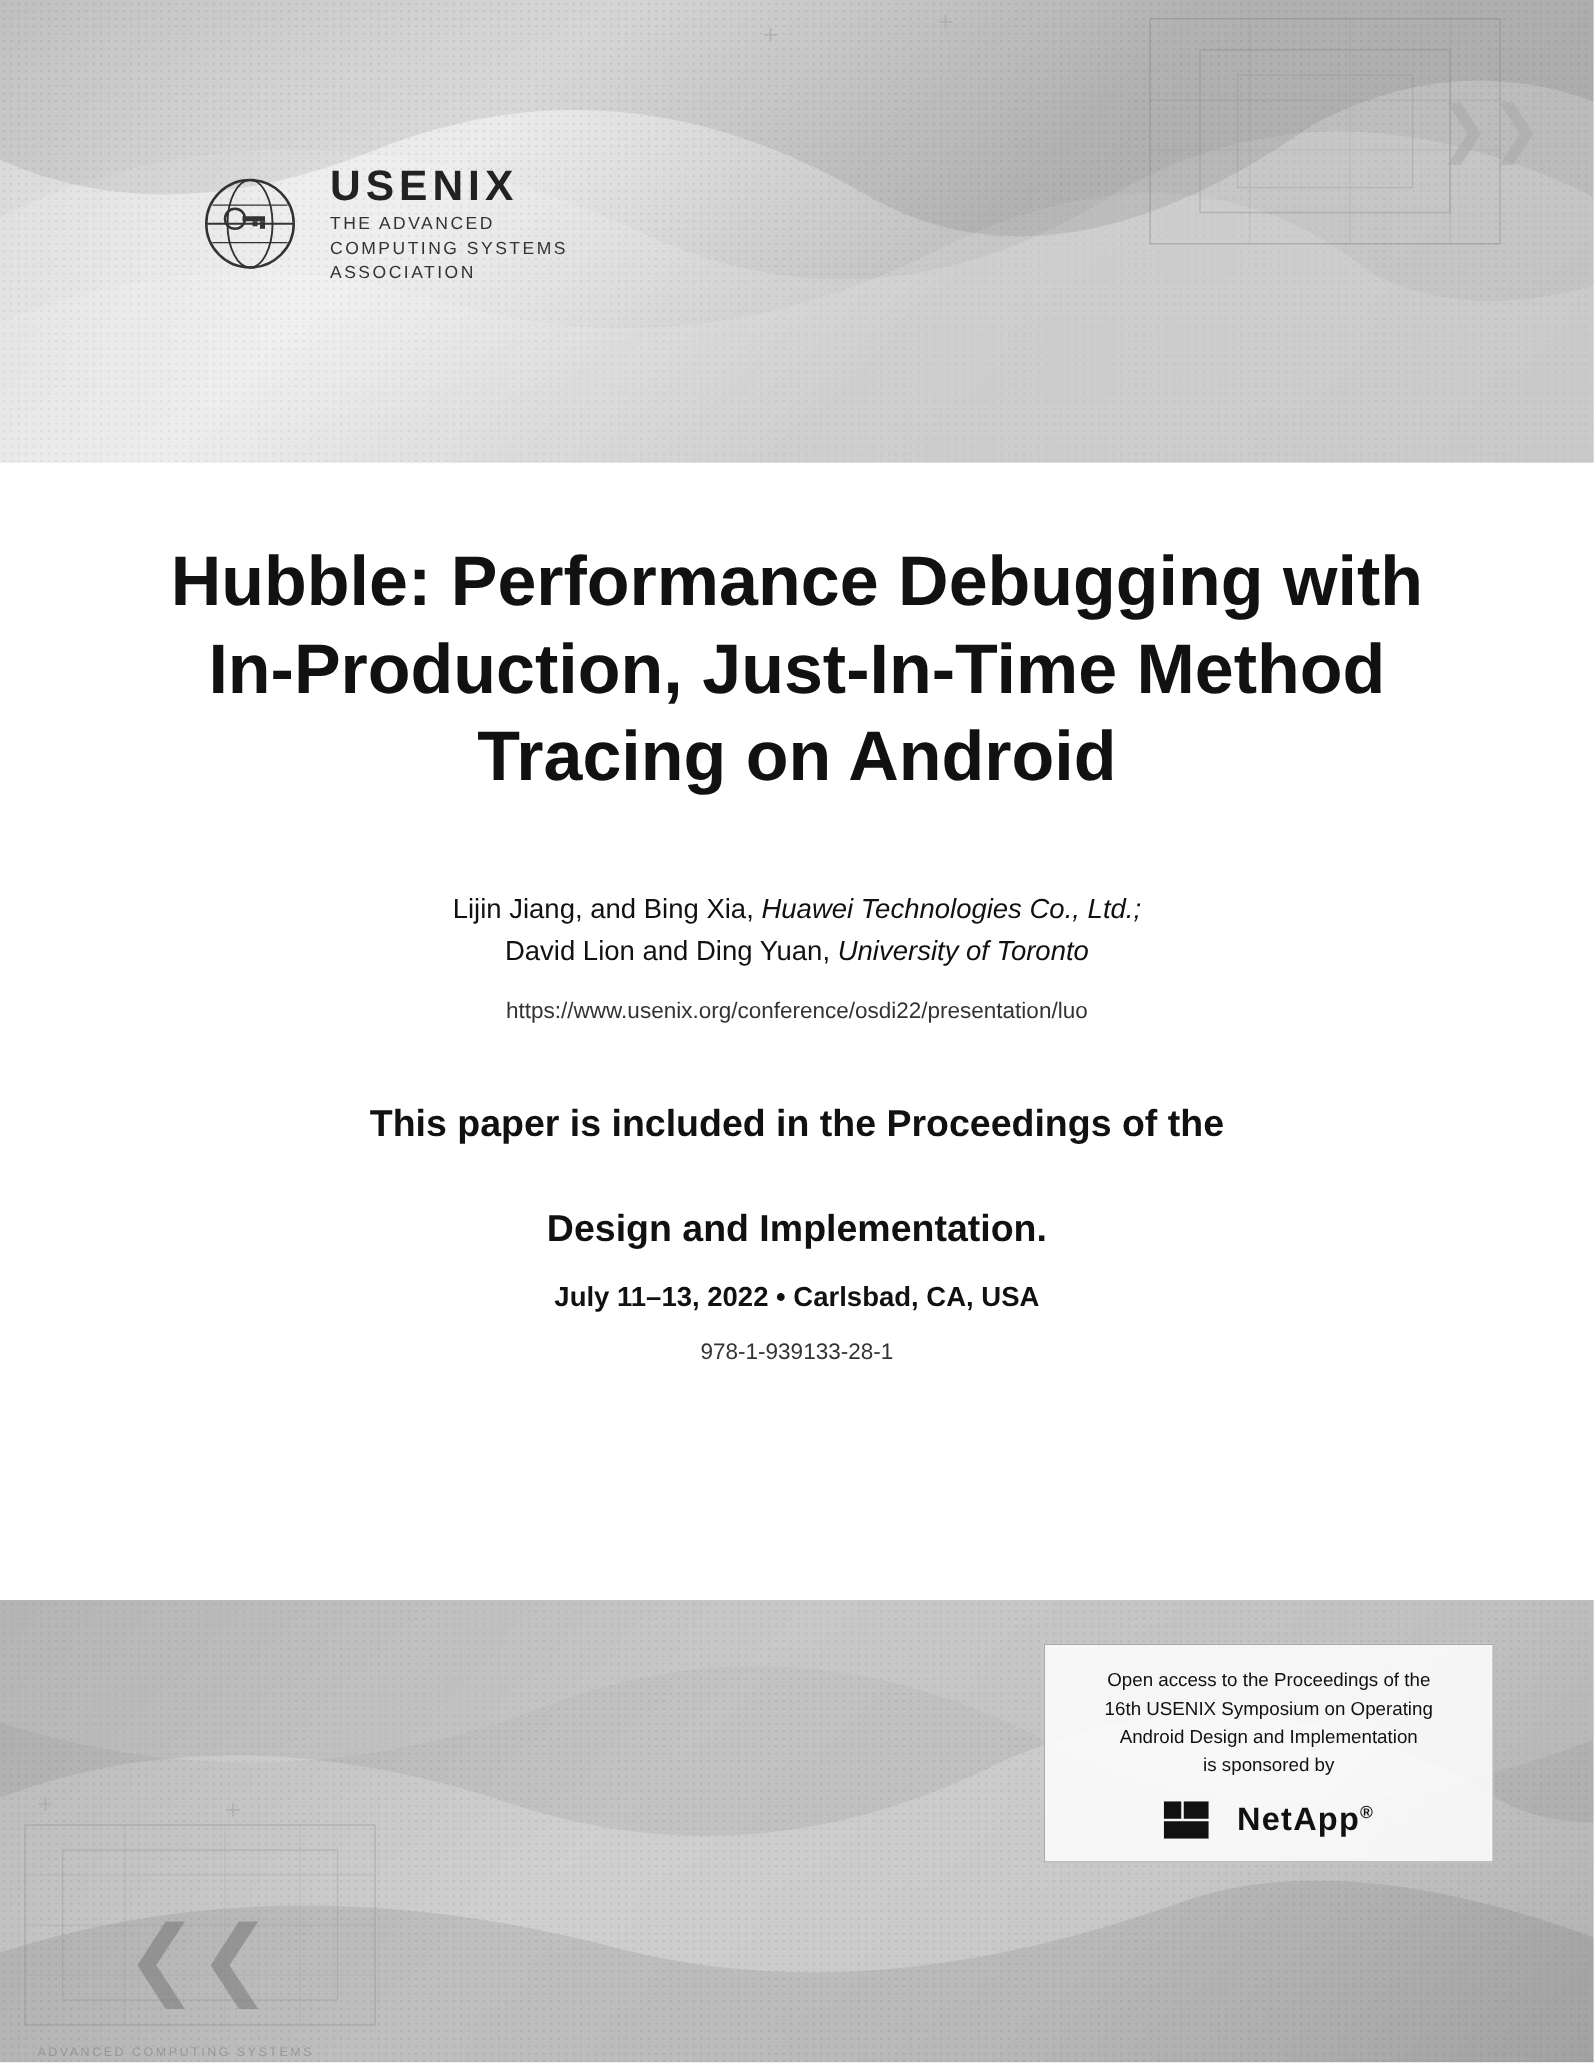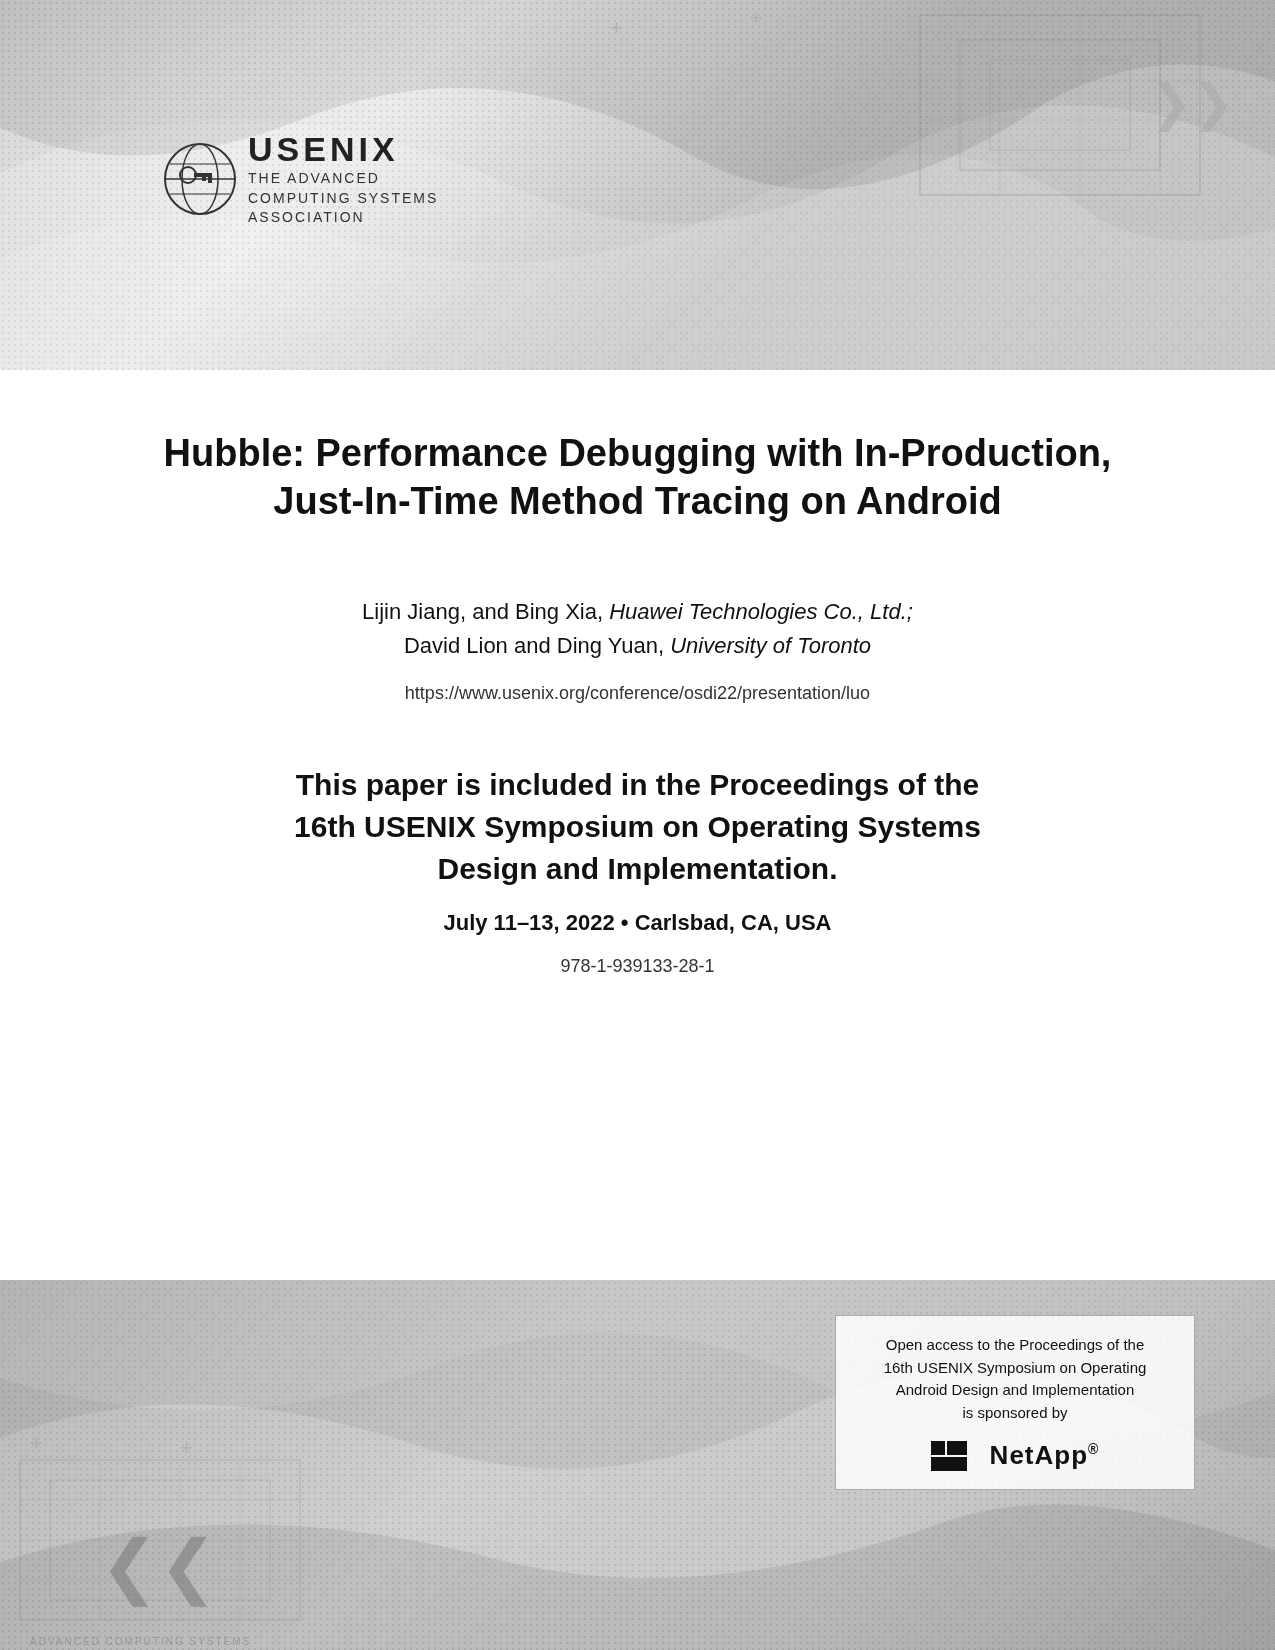--- a/index.html
+++ b/index.html
@@ -39,21 +39,21 @@
       border-radius: 50%;
     }
 
     
     .logo-container {
       position: absolute;
       top: 130px;
       left: 160px;
       display: flex;
       align-items: center;
-      gap: 8px;
+      gap: 24px;
       z-index: 10;
     }
 
     .logo-icon {
       width: 80px;
       height: 80px;
     }
 
     .logo-text-block {
       display: flex;
@@ -80,21 +80,21 @@
     .main-content {
       position: absolute;
       top: 370px;
       left: 0;
       width: 100%;
       padding: 60px 120px 40px 120px;
       text-align: center;
     }
 
     .paper-title {
-      font-size: 38px;
+      font-size: 56px;
       font-weight: bold;
       line-height: 1.25;
       color: #111;
       margin-bottom: 36px;
       font-family: Arial, sans-serif;
     }
 
     .authors {
       font-size: 22px;
       line-height: 1.55;
@@ -276,21 +276,21 @@
     <span>
       <span>David Lion and Ding Yuan, </span><em>University of Toronto</em>
     </span>
   </div>
 
   <div class="paper-url">https://www.usenix.org/conference/osdi22/presentation/luo</div>
 
   <div class="proceedings-section">
     <p class="proceedings-text">
       <span>This paper is included in the Proceedings of the</span><br>
-      <span>16th USENIX Symposium on Operating Systems</span><br>
+      <br>
       <span>Design and Implementation.</span>
     </p>
     <p class="event-date">July 11–13, 2022 • Carlsbad, CA, USA</p>
     <p class="isbn">978-1-939133-28-1</p>
   </div>
 
 </div>
 
 <div class="bg-bottom">
   <div class="halftone-area"></div>

